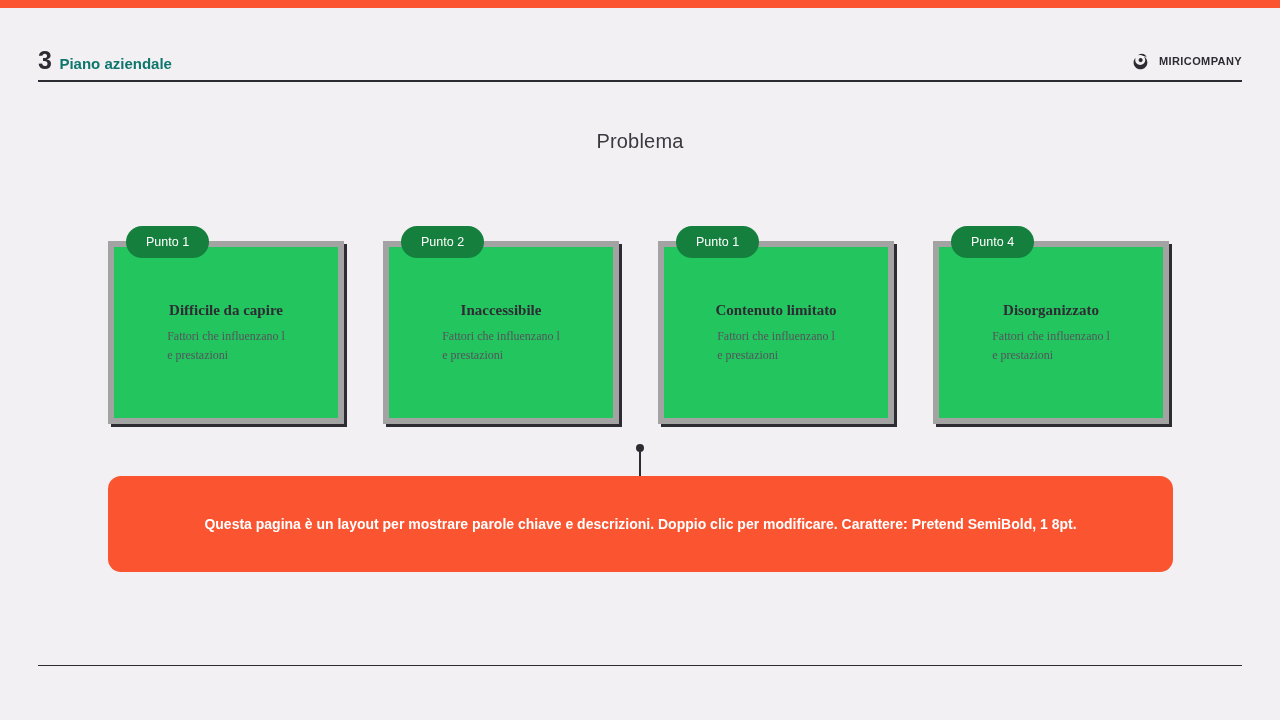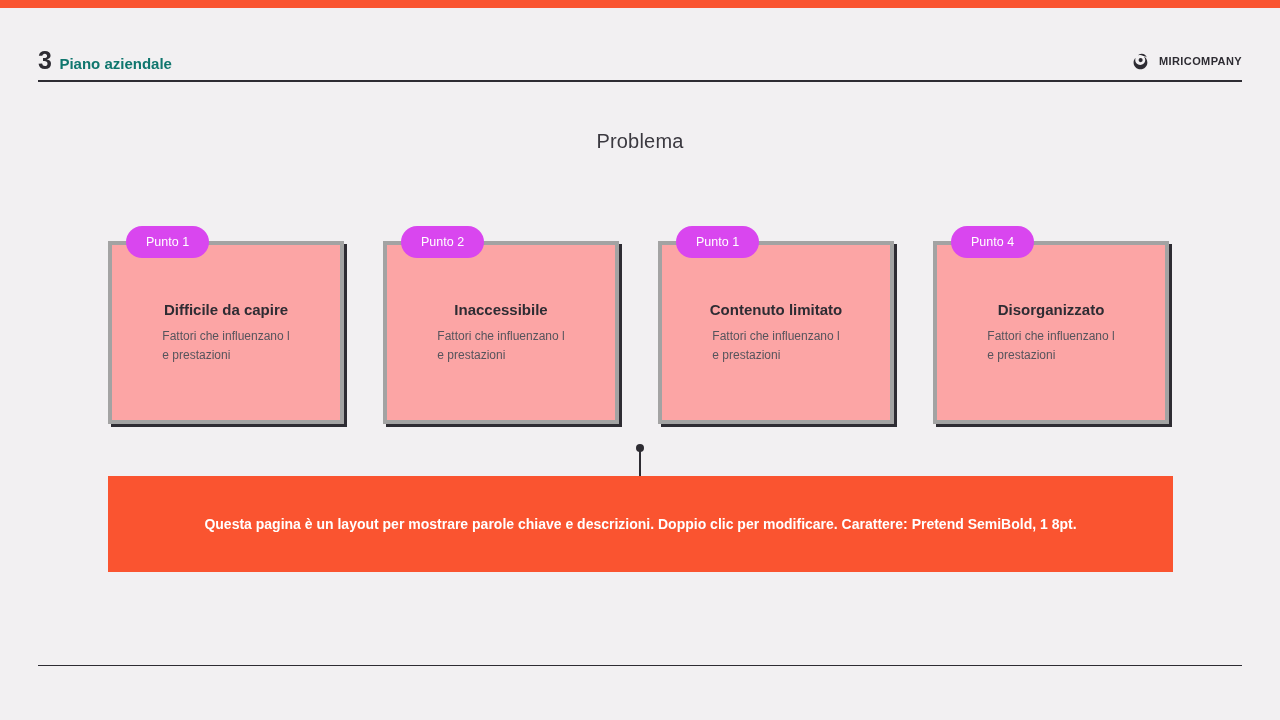--- a/index.html
+++ b/index.html
@@ -108,24 +108,25 @@
   .card-wrap.c1 { left: 275px; }
   .card-wrap.c2 { left: 550px; }
   .card-wrap.c3 { left: 825px; }
 
   .card-box {
     position: absolute;
     top: 15px;
     left: 0;
     width: 236px;
     height: 183px;
-    background: #fca5a5;
-    border: 4px solid #a3a3a3;
+    background: #22c55e;
+    border: 6px solid #a3a3a3;
     box-shadow: 3px 3px 0 0 #2e2c33;
     box-sizing: border-box;
+    font-family: Liberation Serif, serif;
   }
   .card-inner {
     position: absolute;
     top: 0; left: 0;
     width: 100%;
     height: 100%;
     display: flex;
     flex-direction: column;
     align-items: center;
     justify-content: center;
@@ -147,21 +148,21 @@
     line-height: 1.55;
     white-space: pre-line;
   }
 
   .card-badge {
     position: absolute;
     top: 0;
     left: 18px;
     height: 32px;
     padding: 0 20px;
-    background: #d946ef;
+    background: #15803d;
     border-radius: 16px;
     color: #ffffff;
     font-size: 12.5px;
     font-weight: normal;
     display: flex;
     align-items: center;
     justify-content: center;
     z-index: 3;
     white-space: nowrap;
   }
@@ -198,20 +199,21 @@
     top: 476px;
     left: 108px;
     width: 1065px;
     height: 96px;
     background: #fa5430;
     display: flex;
     align-items: center;
     justify-content: center;
     box-sizing: border-box;
     padding: 0 60px;
+    border-radius: 13px;
   }
   .banner-text {
     color: #ffffff;
     font-size: 14px;
     font-weight: bold;
     text-align: center;
     line-height: 1.72;
     max-width: 935px;
   }
 

